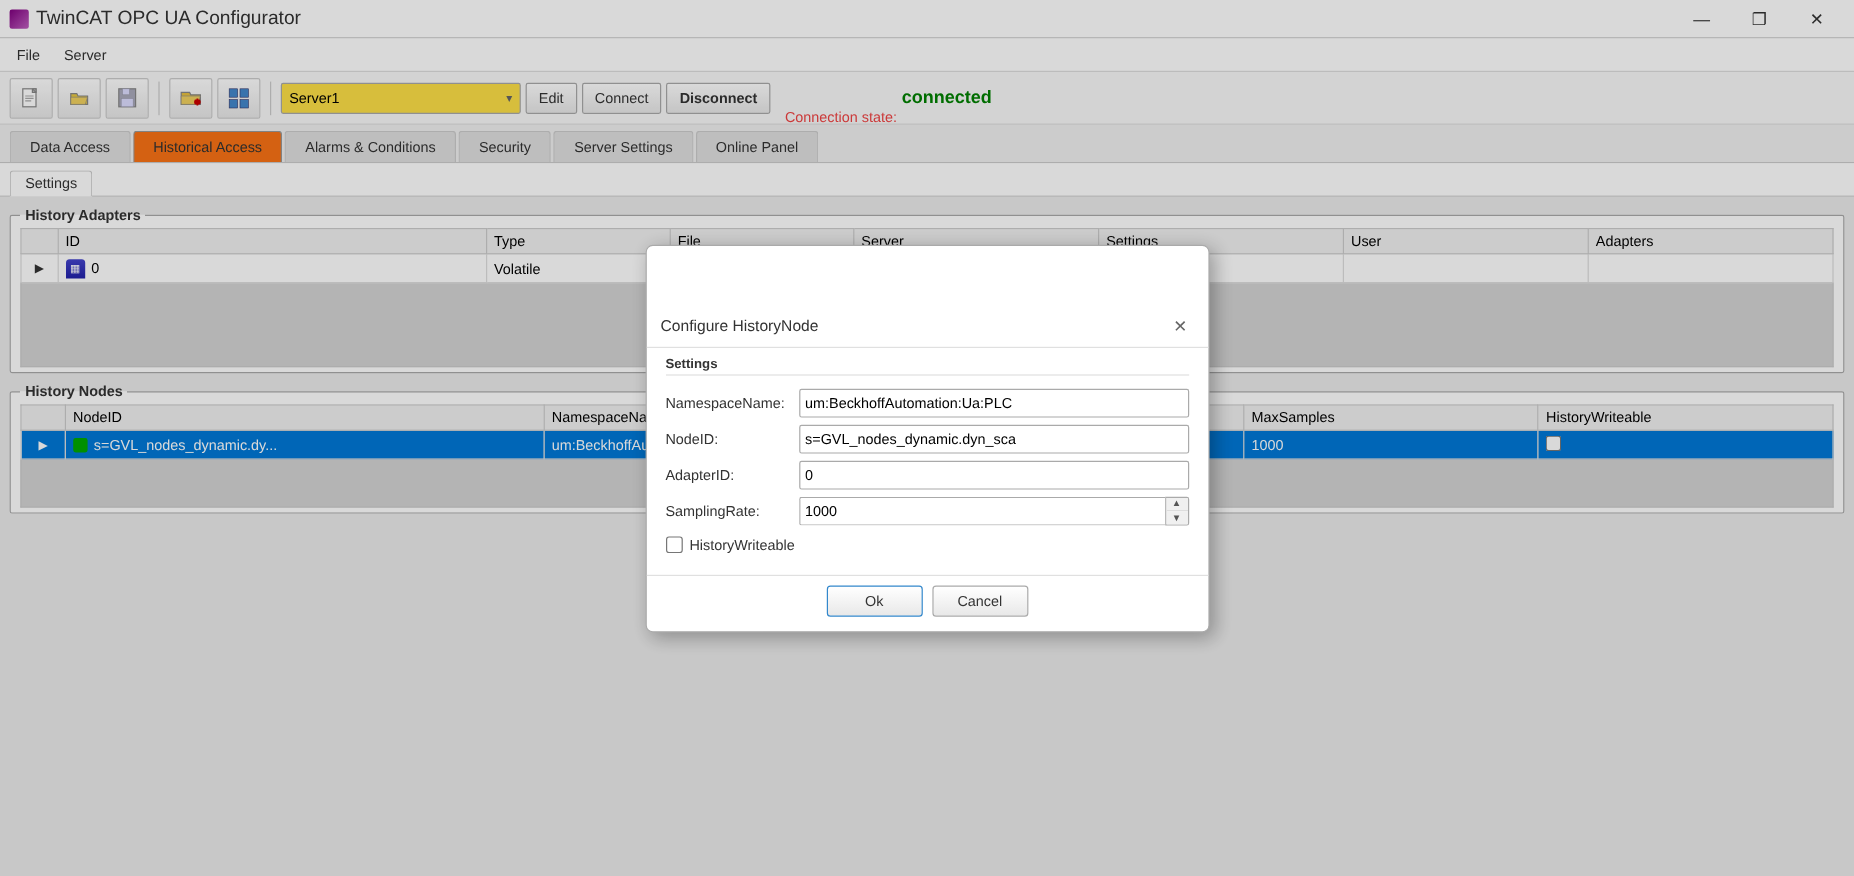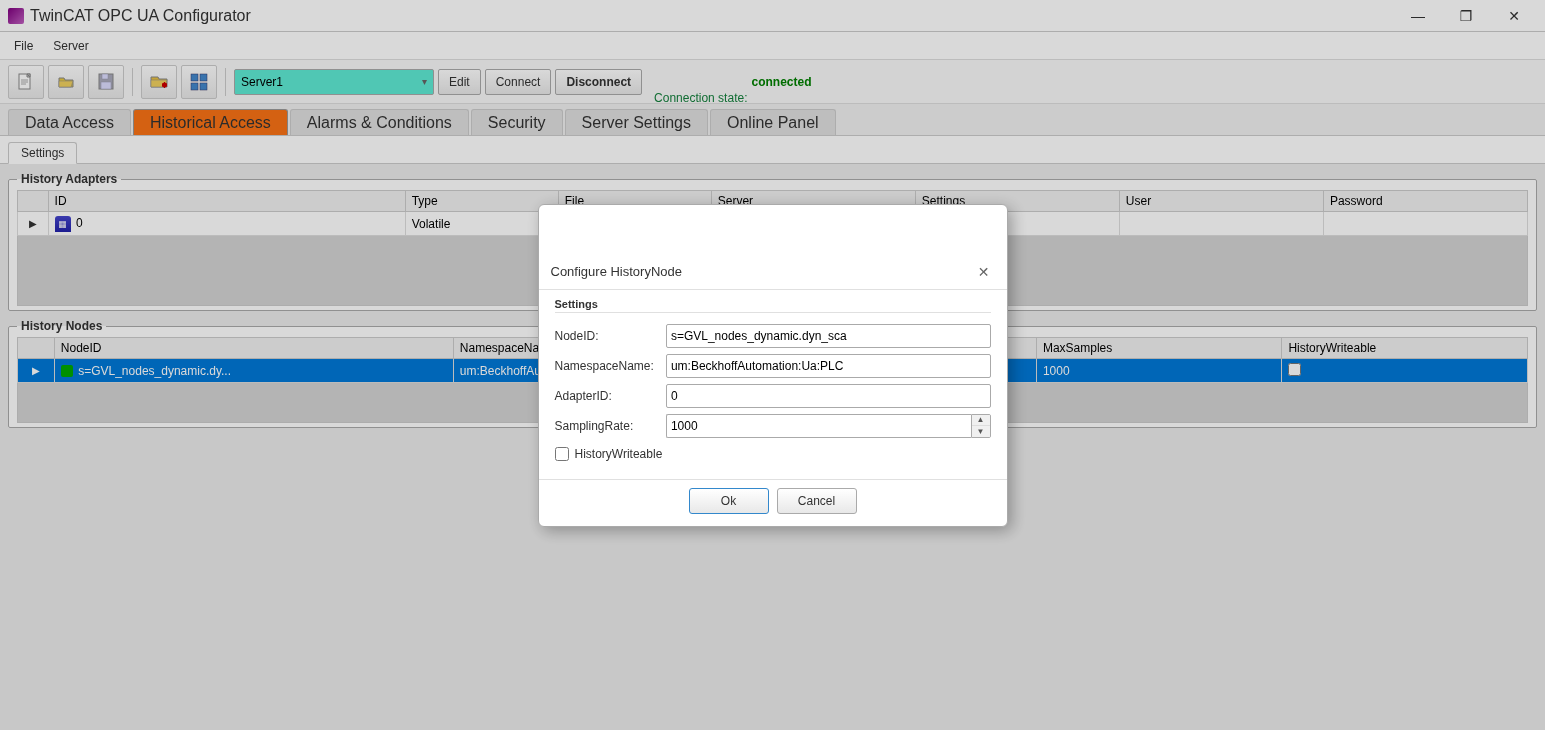--- a/index.html
+++ b/index.html
@@ -47,53 +47,53 @@
       border: 1px solid #ccc;
       background: linear-gradient(to bottom, #fff, #e8e8e8);
       cursor: pointer;
       display: flex; align-items: center; justify-content: center;
       font-size: 16px;
       border-radius: 2px;
     }
     .toolbar-separator { width: 1px; height: 28px; background: #ccc; margin: 0 4px; }
     .server-select {
       display: flex; align-items: center;
-      border: 1px solid #aaa; background: #5eead4;
+      border: 1px solid #aaa; background: #fde047;
       padding: 2px 6px; min-width: 200px; height: 26px;
       font-size: 12px; cursor: pointer;
       border-radius: 2px;
     }
     .server-select-text { flex: 1; }
     .server-select-arrow { font-size: 10px; color: #666; }
     .toolbar-action-btn {
       padding: 3px 10px; height: 26px;
       border: 1px solid #aaa; background: linear-gradient(to bottom, #fff, #e8e8e8);
       cursor: pointer; font-size: 12px; color: #333; border-radius: 2px;
     }
     .toolbar-action-btn.bold { font-weight: bold; }
     .connection-state { display: flex; align-items: center; gap: 4px; margin-left: 8px; }
-    .connection-label { font-size: 12px; color: #15803d; margin-top: 32px; }
-    .connection-value { font-size: 12px; color: #008000; font-weight: bold; }
+    .connection-label { font-size: 12px; color: #ef4444; margin-top: 32px; }
+    .connection-value { font-size: 15px; color: #008000; font-weight: bold; }
 
     
     .tabs-bar {
       background: #f0f0f0;
       border-bottom: 1px solid #ccc;
       display: flex;
       align-items: flex-end;
       padding: 0 8px;
       height: 32px;
     }
     .tab {
       padding: 4px 16px;
       border: 1px solid #ccc;
       border-bottom: none;
       background: #e0e0e0;
       cursor: pointer;
-      font-size: 16px;
+      font-size: 12px;
       color: #333;
       margin-right: 2px;
       border-radius: 3px 3px 0 0;
       height: 26px;
       display: flex; align-items: center;
     }
     .tab.active {
       background: #f97316;
       border-color: #999;
       font-weight: normal;
@@ -365,21 +365,21 @@
       <table class="data-table">
         <thead>
           <tr>
             <th style="width:24px"></th>
             <th style="width:280px">ID</th>
             <th style="width:120px">Type</th>
             <th style="width:120px">File</th>
             <th style="width:160px">Server</th>
             <th style="width:160px">Settings</th>
             <th style="width:160px">User</th>
-            <th style="width:160px">Password</th>
+            <th style="width:160px">Adapters</th>
           </tr>
         </thead>
         <tbody>
           <tr>
             <td class="row-arrow">▶</td>
             <td>
               <span class="db-icon">▦</span>
               <span>0</span>
             </td>
             <td>Volatile</td>
@@ -439,30 +439,30 @@
     <div class="dialog-title-bar">
       <span class="dialog-title">Configure HistoryNode</span>
       <button class="dialog-close-btn">✕</button>
     </div>
 
     <div class="dialog-body">
       <div class="dialog-section-label">Settings</div>
       <div class="dialog-form">
 
         <div class="dialog-row">
+          <div class="dialog-label">NamespaceName:</div>
+          <div class="dialog-field">
+            <input type="text" class="dialog-input" value="um:BeckhoffAutomation:Ua:PLC" style="">
+          </div>
+        </div>
+
+        <div class="dialog-row">
           <div class="dialog-label">NodeID:</div>
           <div class="dialog-field">
             <input type="text" class="dialog-input" value="s=GVL_nodes_dynamic.dyn_sca" style="">
-          </div>
-        </div>
-
-        <div class="dialog-row">
-          <div class="dialog-label">NamespaceName:</div>
-          <div class="dialog-field">
-            <input type="text" class="dialog-input" value="um:BeckhoffAutomation:Ua:PLC" style="">
           </div>
         </div>
 
         <div class="dialog-row">
           <div class="dialog-label">AdapterID:</div>
           <div class="dialog-field">
             <input type="text" class="dialog-input" value="0" style="">
           </div>
         </div>
 

